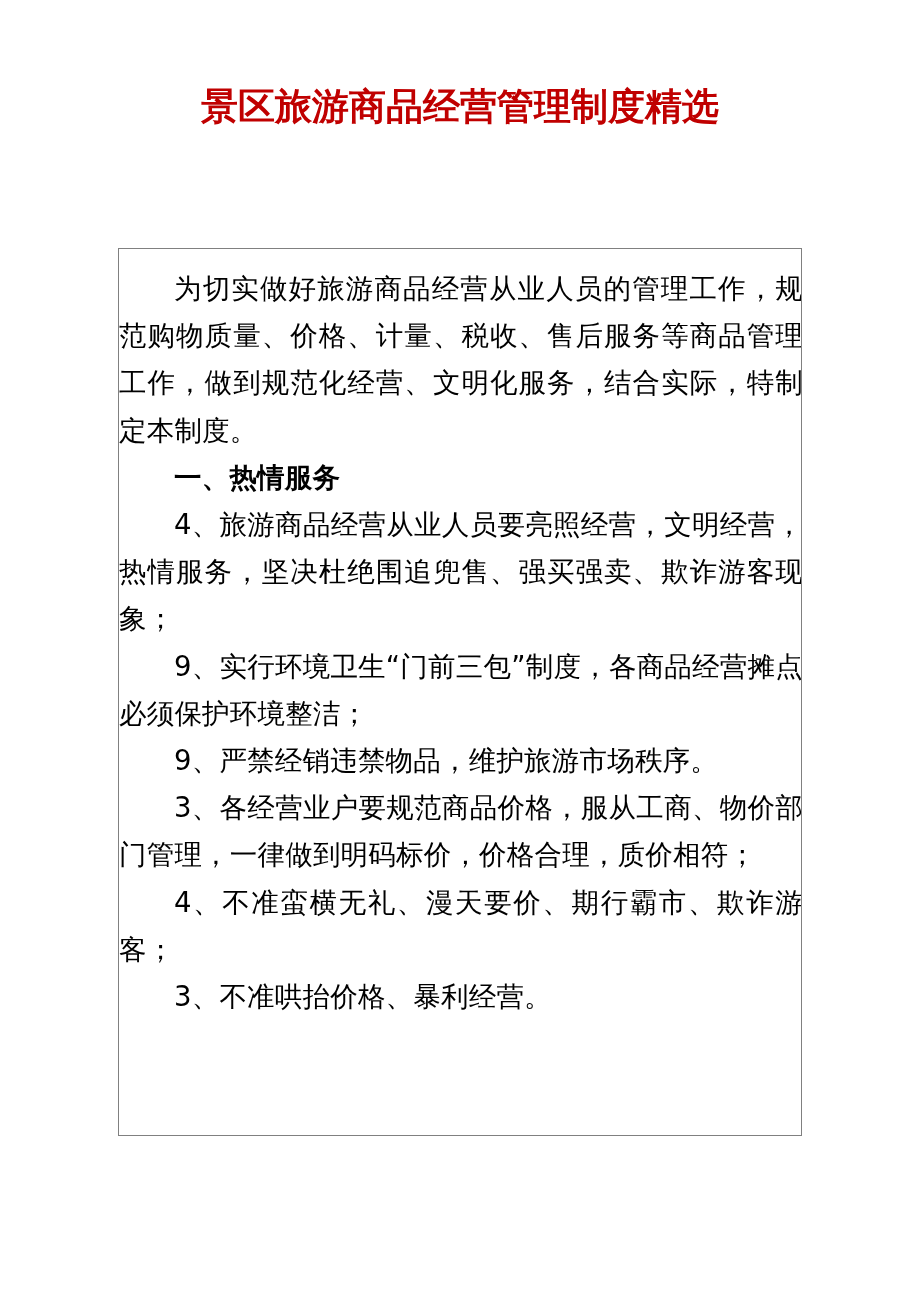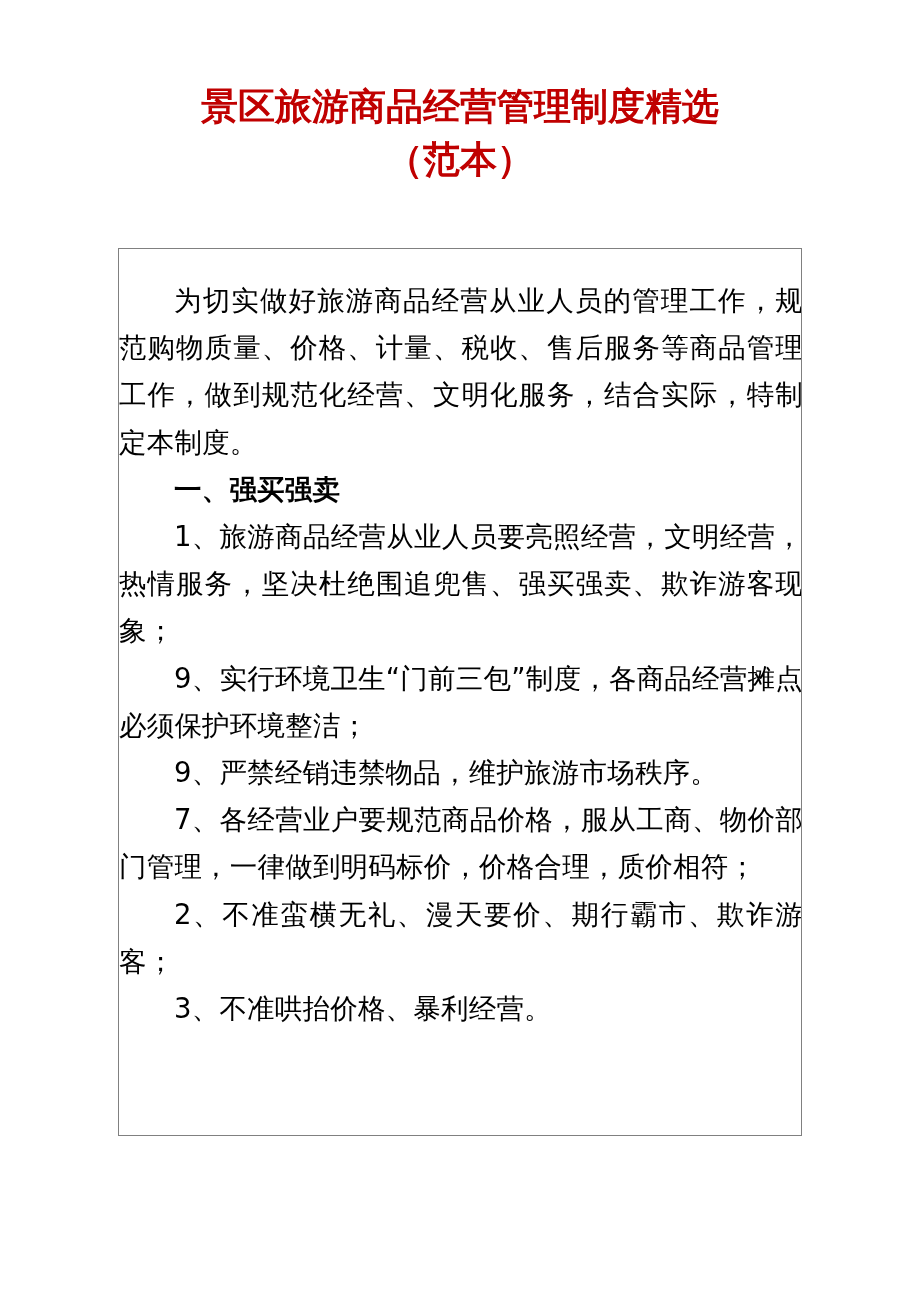--- a/index.html
+++ b/index.html
@@ -66,54 +66,53 @@
     font-size: 27.5px;
     line-height: 47.2px;
     color: #000000;
     text-indent: 55px;
     text-align: justify;
     text-justify: inter-ideograph;
     letter-spacing: 0.2px;
     word-break: break-all;
   }
   .para.first {
-    margin-top: 28px;
+    margin-top: 16px;
   }
   .para.heading {
     font-weight: bold;
     text-indent: 55px;
   }
 </style>
 </head>
 <body>
 
 <div class="page">
 
   <div class="doc-title">
     <span class="title-line">景区旅游商品经营管理制度精选</span>
-    <span class="title-line">（范本）</span>
   </div>
 
   <div class="content-box">
     <div class="content-inner">
 
       <p class="para first">为切实做好旅游商品经营从业人员的管理工作，规范购物质量、价格、计量、税收、售后服务等商品管理工作，做到规范化经营、文明化服务，结合实际，特制定本制度。</p>
 
-      <p class="para heading">一、强买强卖</p>
+      <p class="para heading">一、热情服务</p>
 
-      <p class="para">1、旅游商品经营从业人员要亮照经营，文明经营，热情服务，坚决杜绝围追兜售、强买强卖、欺诈游客现象；</p>
+      <p class="para">4、旅游商品经营从业人员要亮照经营，文明经营，热情服务，坚决杜绝围追兜售、强买强卖、欺诈游客现象；</p>
 
 
       <p class="para">9、实行环境卫生“门前三包”制度，各商品经营摊点必须保护环境整洁；</p>
 
       <p class="para">9、严禁经销违禁物品，维护旅游市场秩序。</p>
 
 
-      <p class="para">7、各经营业户要规范商品价格，服从工商、物价部门管理，一律做到明码标价，价格合理，质价相符；</p>
+      <p class="para">3、各经营业户要规范商品价格，服从工商、物价部门管理，一律做到明码标价，价格合理，质价相符；</p>
 
-      <p class="para">2、不准蛮横无礼、漫天要价、期行霸市、欺诈游客；</p>
+      <p class="para">4、不准蛮横无礼、漫天要价、期行霸市、欺诈游客；</p>
 
       <p class="para">3、不准哄抬价格、暴利经营。</p>
 
     </div>
   </div>
 
 </div>
 
 </body></html>

